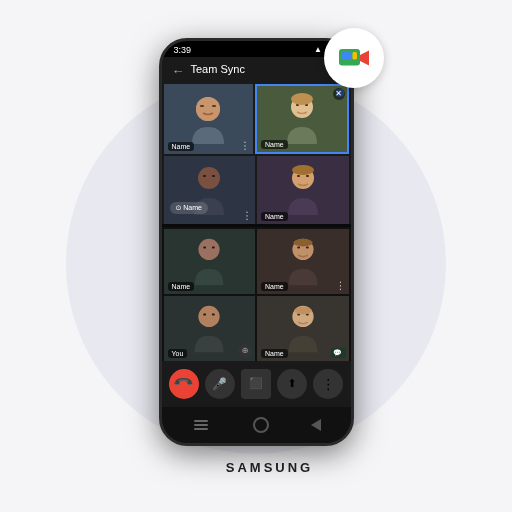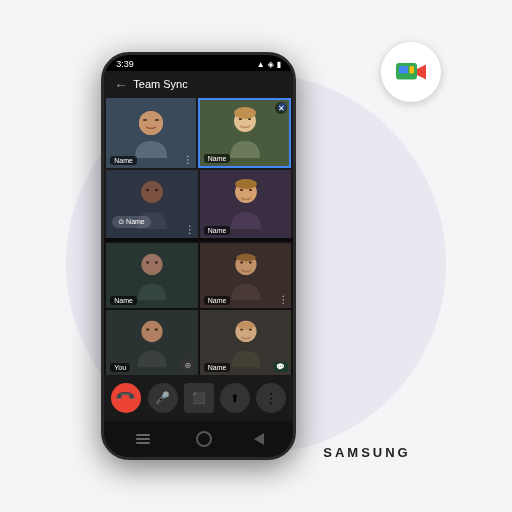--- a/index.html
+++ b/index.html
@@ -53,22 +53,22 @@
 
     .meet-icon svg {
       width: 36px;
       height: 36px;
     }
 
     
     .phone-wrapper {
       position: relative;
       display: flex;
-      flex-direction: row;
-      align-items: flex-end;
+      flex-direction: column;
+      align-items: center;
     }
 
     .phone {
       width: 195px;
       background: #1a1a1a;
       border-radius: 28px;
       border: 3px solid #2a2a2a;
       box-shadow: 0 8px 30px rgba(0,0,0,0.5);
       overflow: hidden;
       position: relative;

